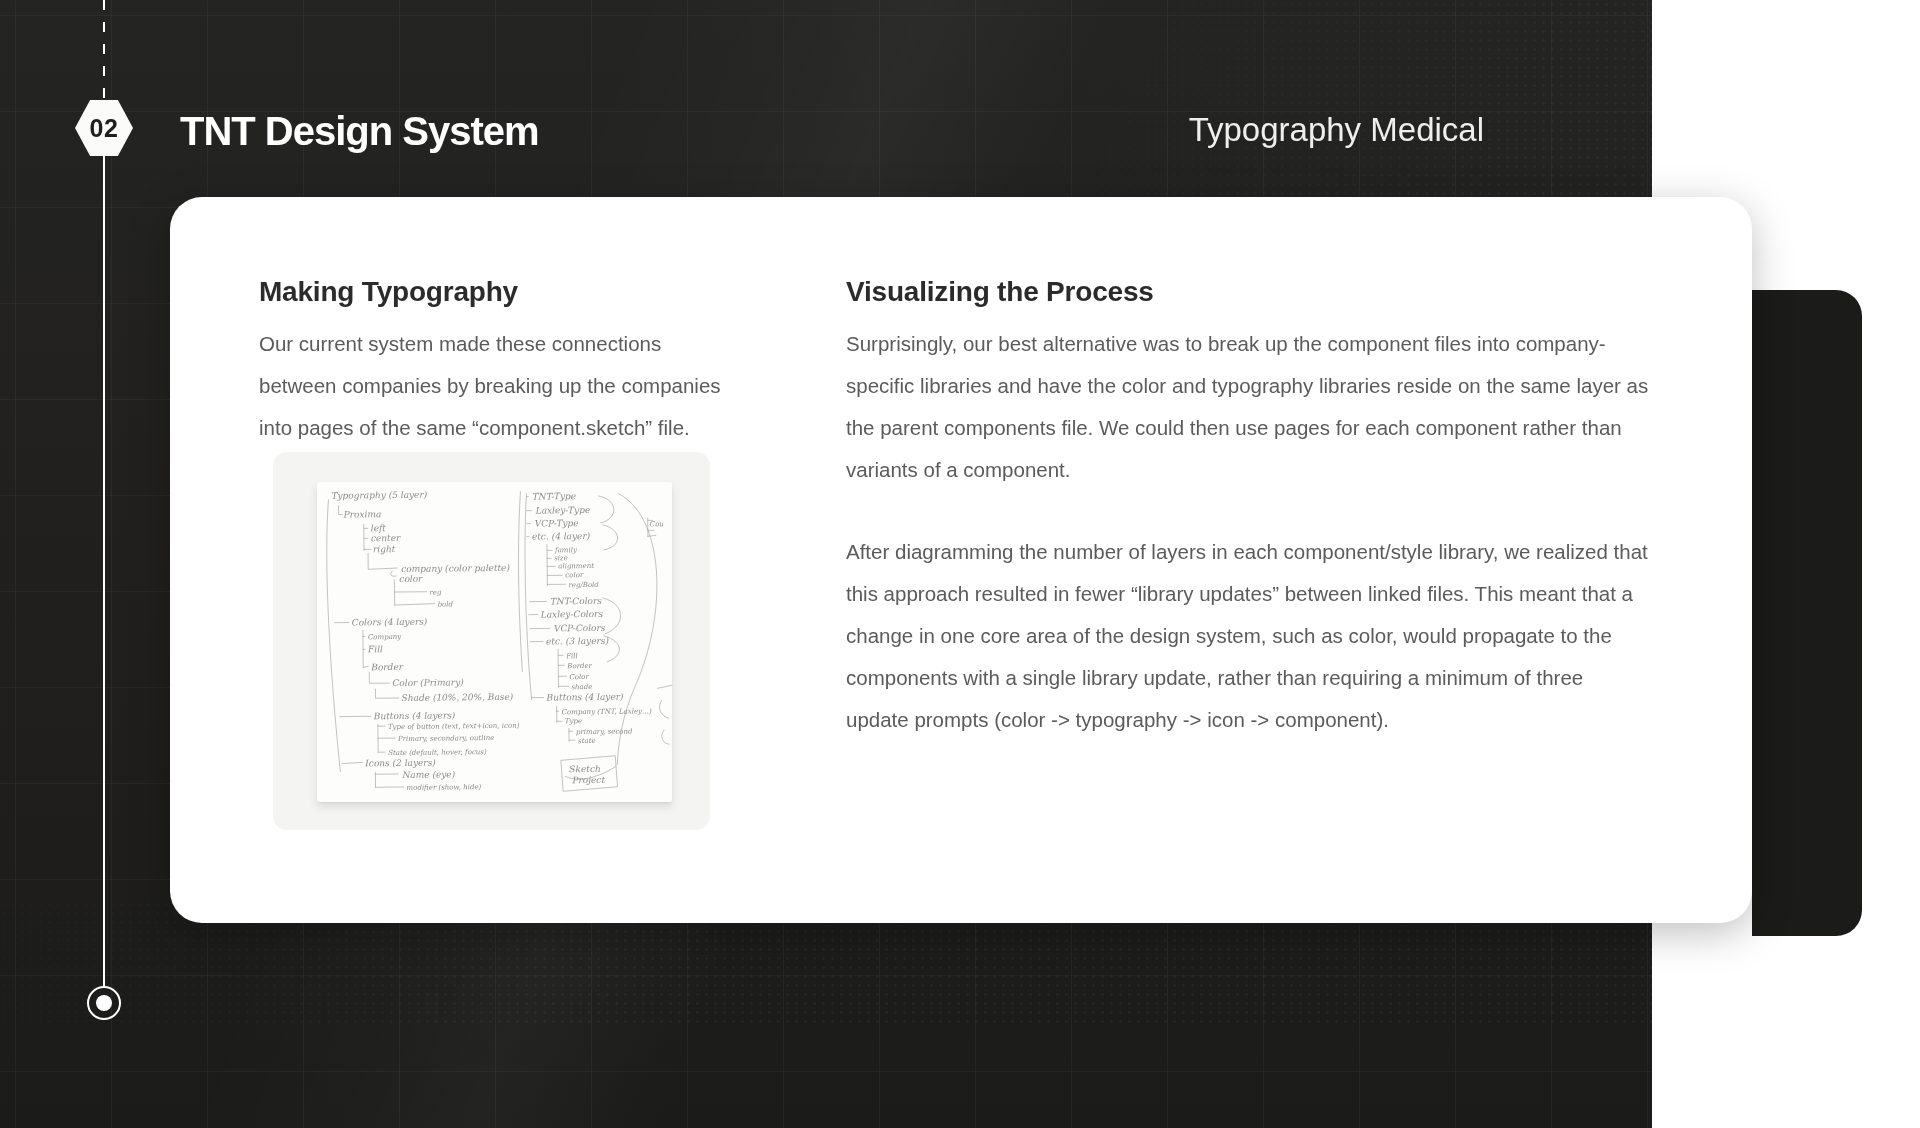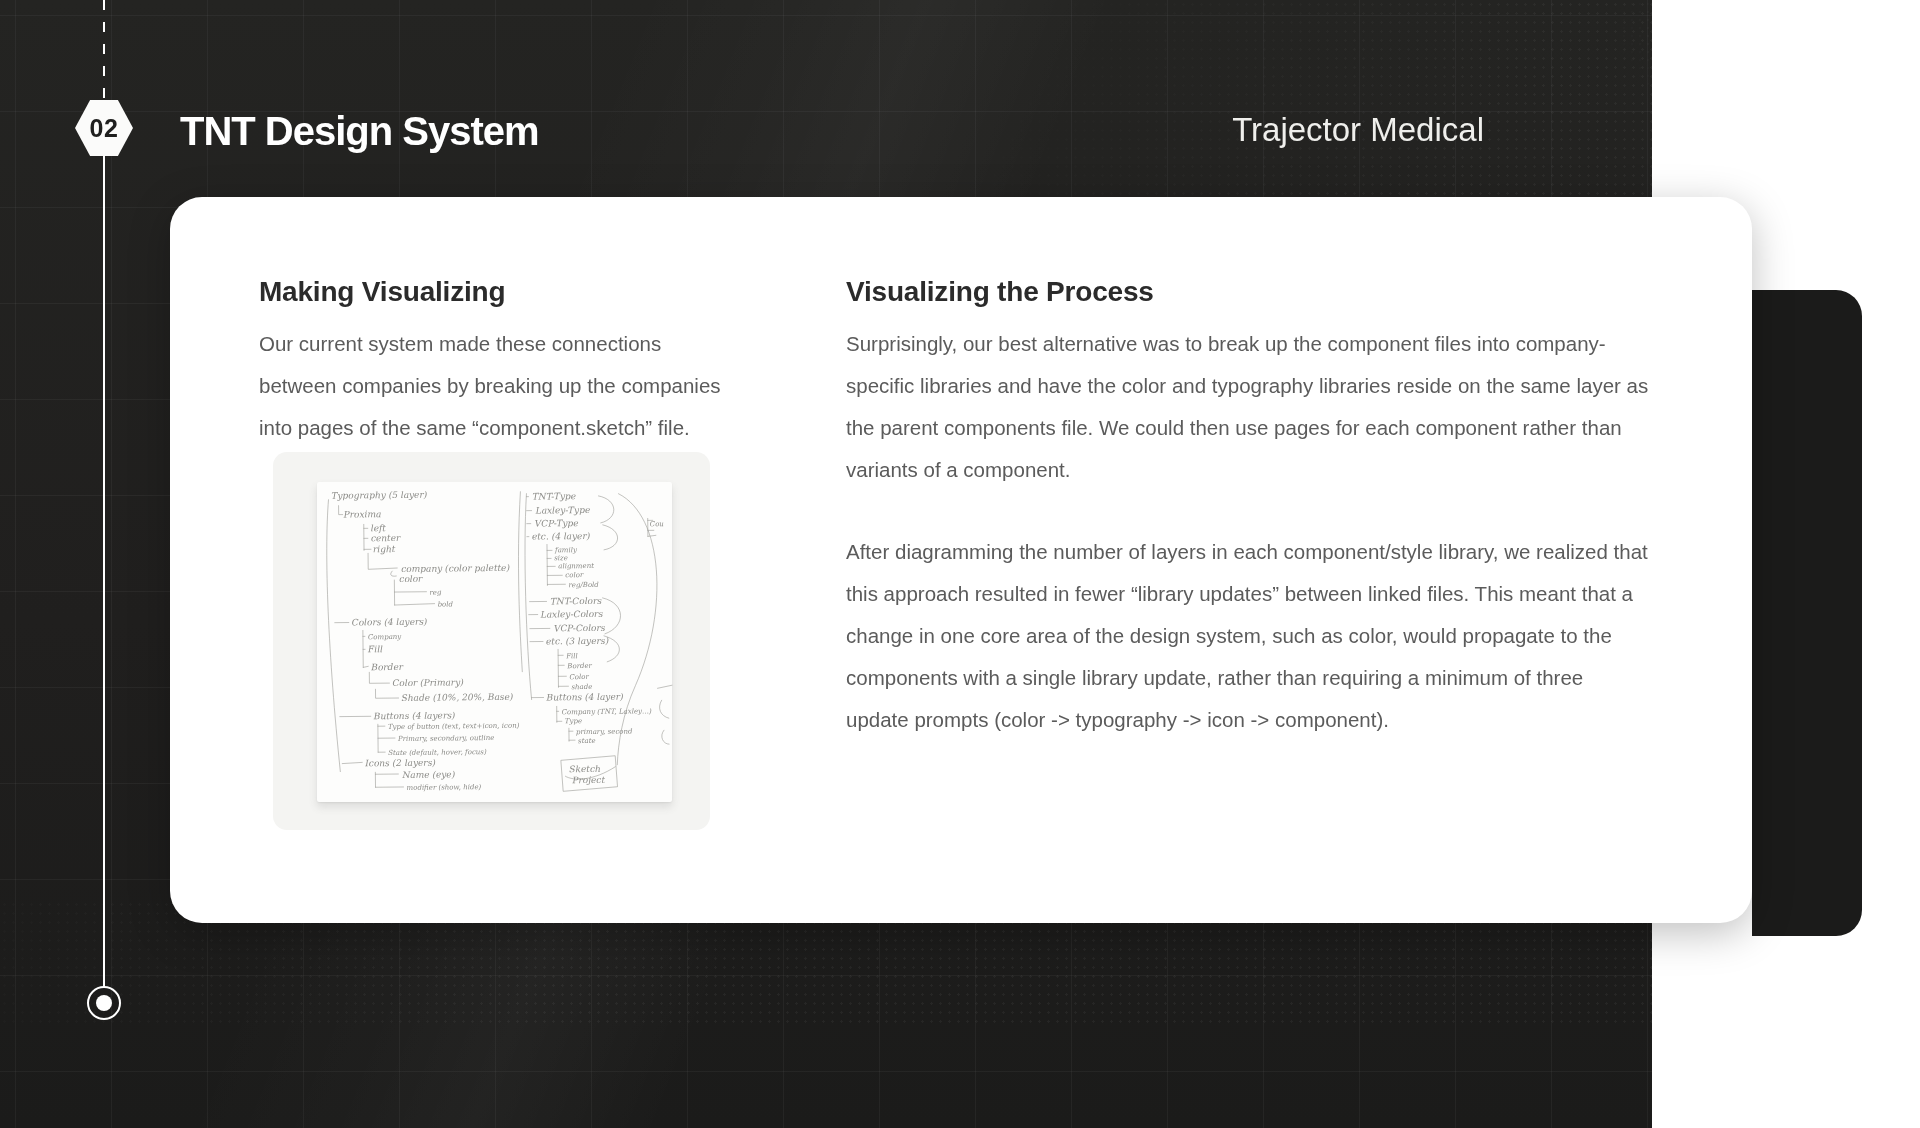--- a/index.html
+++ b/index.html
@@ -86,30 +86,30 @@
   <div class="dots bottom"></div>
   <div class="behind-panel"></div>
 
   <div class="guide dashed"></div>
   <div class="guide solid"></div>
 
   <div class="hexagon">
     <span>02</span>
   </div>
   <h1 class="title">TNT Design System</h1>
-  <div class="brand">Trajector Medical</div>
+  <div class="brand">Typography Medical</div>
 
   <div class="marker">
     <span class="dot"></span>
   </div>
 
   <section class="card">
 
     <div class="col col-left">
-      <h2>Making Visualizing</h2>
+      <h2>Making Typography</h2>
       <p class="body">Our current system made these connections between companies by breaking up the companies into pages of the same “component.sketch” file.</p>
     </div>
 
     <figure class="sketch-wrap">
       <div class="paper">
         <svg class="sketch-svg" viewBox="0 0 355 320" xmlns="http://www.w3.org/2000/svg">
             <path d="M13,16 C8,70 11,170 22,288"></path>
             <path d="M23,22 L23,31 L27,31"></path>
             <path d="M48,41 L48,67 M48,45 L52,45 M48,55 L52,55 M48,66 L55,66"></path>
             <path d="M52,70 L52,86 L81,85"></path>

